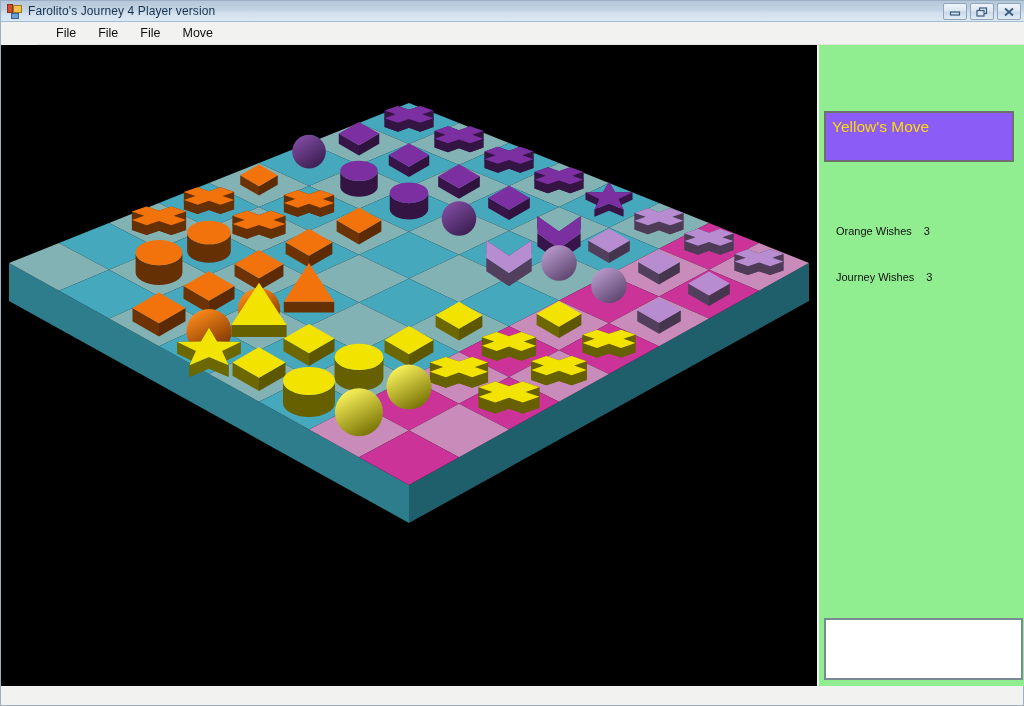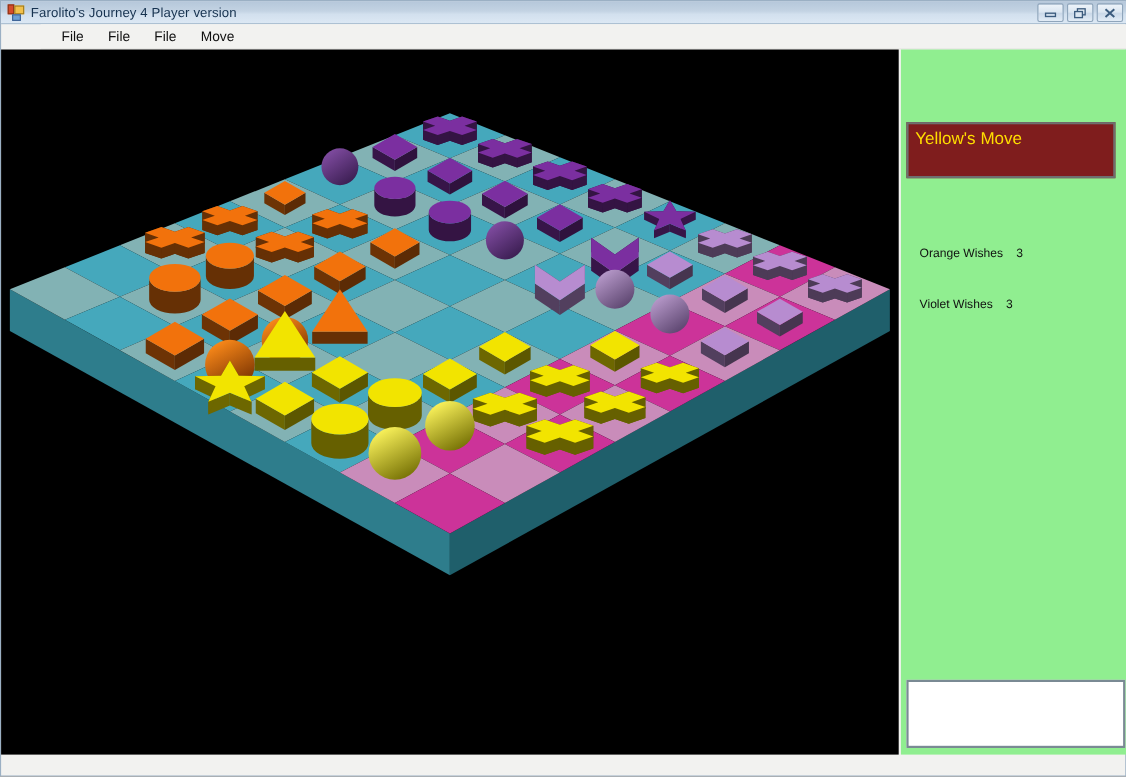--- a/index.html
+++ b/index.html
@@ -37,21 +37,21 @@
 
   
   .stage{position:absolute;left:0;top:44px;width:816px;height:641px;background:#000;
     overflow:hidden;}
   .stage svg{display:block;}
 
   
   .sidepanel{position:absolute;left:818px;top:44px;width:205px;height:641px;
     background:#90ee90;box-sizing:border-box;}
   .move-box{position:absolute;left:5px;top:66px;width:190px;height:51px;
-    background:#7f1d1d;border:2px solid #6f6f6f;box-sizing:border-box;}
+    background:#8b5cf6;border:2px solid #6f6f6f;box-sizing:border-box;}
   .move-text{position:absolute;left:6px;top:5px;font-size:15.5px;color:#ffdd00;
     white-space:nowrap;}
   .wish-row{position:absolute;font-size:11px;color:#101010;white-space:nowrap;}
   .wish-row .wnum{display:inline-block;margin-left:12px;}
   .wish-orange{left:17px;top:180px;}
   .wish-violet{left:17px;top:226px;}
   .note-box{position:absolute;left:5px;top:573px;width:199px;height:62px;
     background:#fff;border:2px solid #7a8a94;box-sizing:border-box;}
 
   
@@ -648,19 +648,19 @@
   </div>
 
   <div class="sidepanel">
     <div class="move-box">
       <div class="move-text">Yellow's Move</div>
     </div>
     <div class="wish-row wish-orange">
       <span>Orange Wishes</span><span class="wnum">3</span>
     </div>
     <div class="wish-row wish-violet">
-      <span>Violet Wishes</span><span class="wnum">3</span>
+      <span>Journey Wishes</span><span class="wnum">3</span>
     </div>
     <div class="note-box"></div>
   </div>
 
 
 </div>
 
 </body></html>

